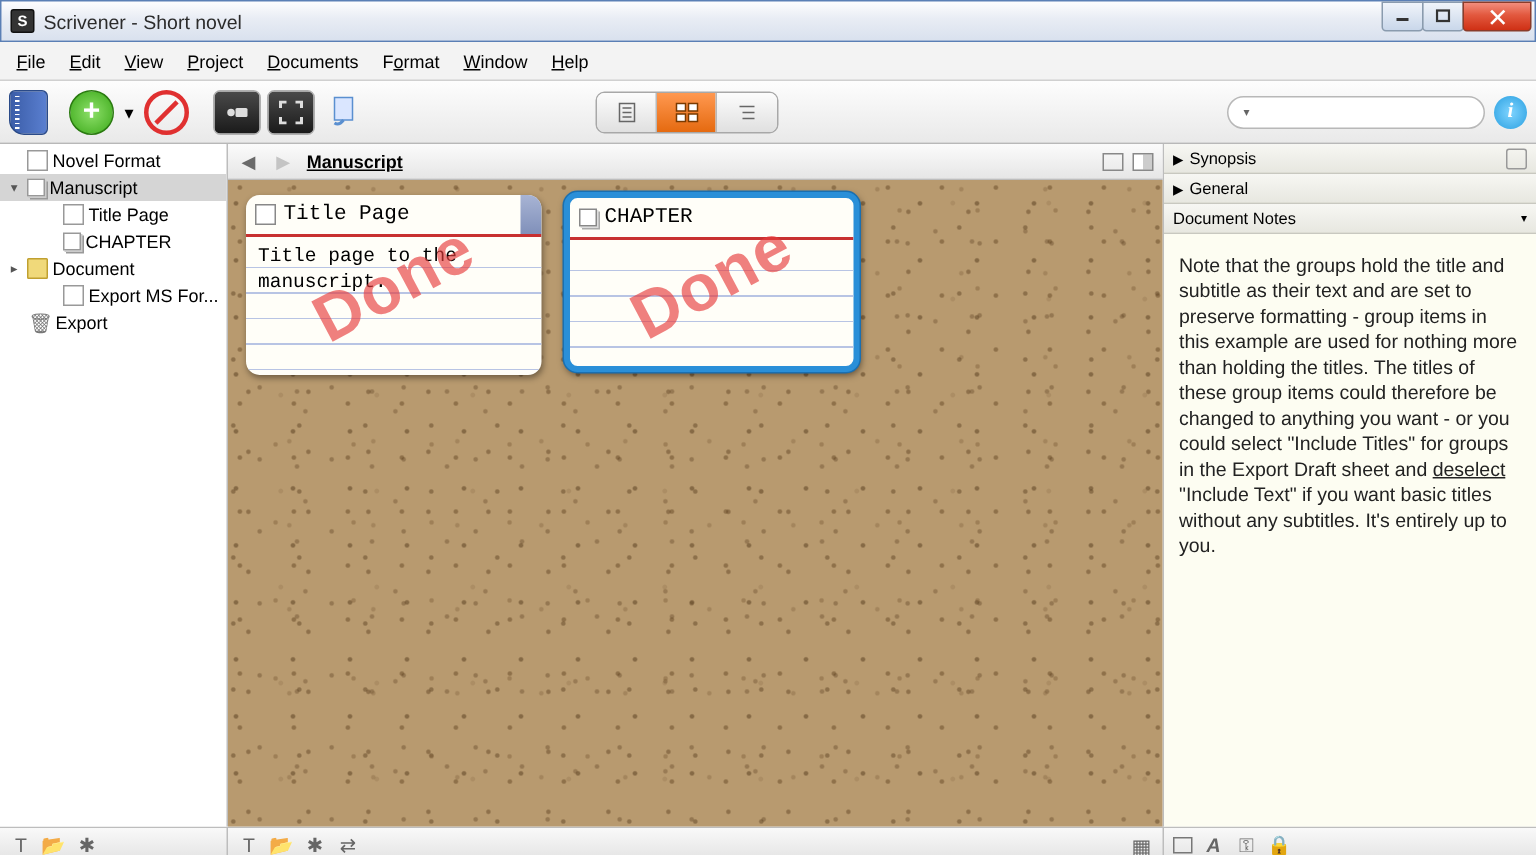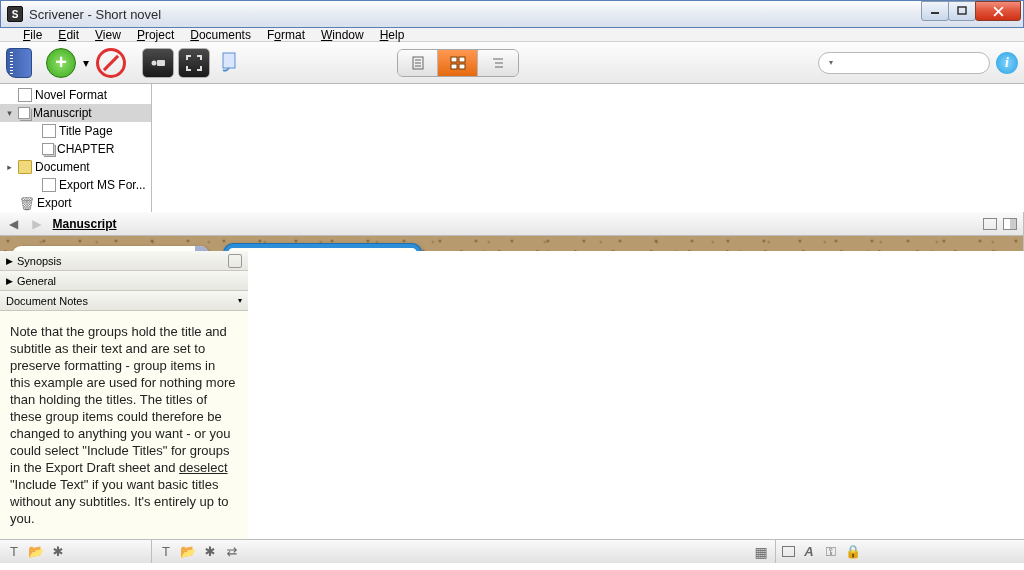--- a/index.html
+++ b/index.html
@@ -8,21 +8,21 @@
 
 .titlebar { height: 28px; background: linear-gradient(#fdfdfe,#e8ecf4 45%,#d9e1ee); border: 1px solid #5a7fb5; display: flex; align-items: center; padding-left: 6px; }
 .titlebar .app-icon { width: 16px; height: 16px; background: #333; border: 1px solid #111; margin-right: 6px; border-radius: 2px; display:flex; align-items:center; justify-content:center; color:#fff; font-size:10px; font-weight:bold;}
 .titlebar .title { color: #2b2b2b; font-size: 13px; flex: 1; }
 .win-controls { display: flex; margin-left: auto; height: 20px; margin-right: 2px; margin-top:-6px;}
 .win-btn { width: 28px; height: 20px; border: 1px solid #8a9bae; background: linear-gradient(#f0f4fa,#c9d7ea); display:flex; align-items:center; justify-content:center; font-size:11px; border-radius:0 0 3px 3px; margin-left:-1px;}
 .win-btn.min svg, .win-btn.max svg { width:10px; height:10px; }
 .win-btn.close { width: 46px; background: linear-gradient(#f28d7c,#e2583e 45%,#cf3015); color:#fff; border-color:#8a3c2a; font-weight:bold;}
 
 
-.menubar { height: 14px; background: #f3f3f3; border-bottom: 1px solid #d0d0d0; display: flex; align-items: center; padding-left: 16px; gap:2px;}
+.menubar { height: 26px; background: #f3f3f3; border-bottom: 1px solid #d0d0d0; display: flex; align-items: center; padding-left: 4px; gap:2px;}
 .menubar span { padding: 2px 7px; cursor: default; }
 .menubar span u { text-decoration: underline; }
 
 
 .toolbar { height: 42px; background: linear-gradient(#fdfdfd,#e9e9e9); border-bottom: 1px solid #b8b8b8; display: flex; align-items: center; padding: 0 6px; gap: 4px; }
 .tb-btn { width: 32px; height: 30px; border: 1px solid #b0b0b0; border-radius: 5px; background: linear-gradient(#fcfcfc,#e2e2e2); display:flex; align-items:center; justify-content:center;}
 .tb-btn.dark { background: linear-gradient(#4a4a4a,#1a1a1a); }
 .tb-binder { width:26px; height:30px; border-radius:4px 4px 4px 10px; background:linear-gradient(90deg,#3b5da8,#5a7fd0); border:1px solid #2a4a88; position:relative;}
 .tb-binder::after{content:"";position:absolute;left:3px;top:3px;bottom:3px;width:3px;background:repeating-linear-gradient(#fff,#fff 1px,transparent 1px,transparent 3px);}
 .tb-add{ background:radial-gradient(#8ee06a,#3aa818); width:30px;height:30px;border-radius:15px;border:1px solid #2a7a10;color:#fff;font-size:20px;font-weight:bold;display:flex;align-items:center;justify-content:center;}
@@ -34,21 +34,21 @@
 .view-seg .seg { width:40px; height:26px; background:linear-gradient(#fcfcfc,#e0e0e0); display:flex; align-items:center; justify-content:center; border-right:1px solid #b8b8b8;}
 .view-seg .seg:last-child{border-right:none;}
 .view-seg .seg.active { background:linear-gradient(#ff9850,#e56a10);}
 .toolbar-right { margin-left: auto; display:flex; align-items:center; gap:6px;}
 .search-box { width:172px; height:22px; border:1px solid #b8b8b8; border-radius:11px; background:#fff; display:flex; align-items:center; padding:0 8px;}
 .search-box svg{width:12px;height:12px;opacity:.6;}
 .search-drop{font-size:8px;margin-left:2px;opacity:.6;}
 .info-ico{width:22px;height:22px;border-radius:11px;background:radial-gradient(#7fd4ff,#2a9fe0);color:#fff;font-style:italic;font-family:Georgia,serif;font-weight:bold;display:flex;align-items:center;justify-content:center;font-size:14px;}
 
 
-.main { display: flex; height: calc(570px - 28px - 21px - 42px - 24px); flex-direction: column; }
+.main { display: flex; height: calc(570px - 28px - 21px - 42px - 24px); }
 
 
 .binder { width: 152px; border-right: 1px solid #bdbdbd; background:#fff; overflow:auto; padding-top:2px;}
 .tree-row { display:flex; align-items:center; height:18px; padding-left:4px; gap:3px; cursor:default;}
 .tree-row.sel { background:#d5d5d5;}
 .tw { width:11px; text-align:center; font-size:9px; color:#555;}
 .bico { width:14px; height:14px; display:flex; align-items:center; justify-content:center;}
 .bico.doc{border:1px solid #999;background:#fff;}
 .bico.fold{background:#f0d97a;border:1px solid #c0a030;border-radius:1px;}
 .bico.stack{border:1px solid #999;background:#fff;box-shadow:1px 1px 0 #ccc, 2px 2px 0 #999;width:12px;height:12px;}

